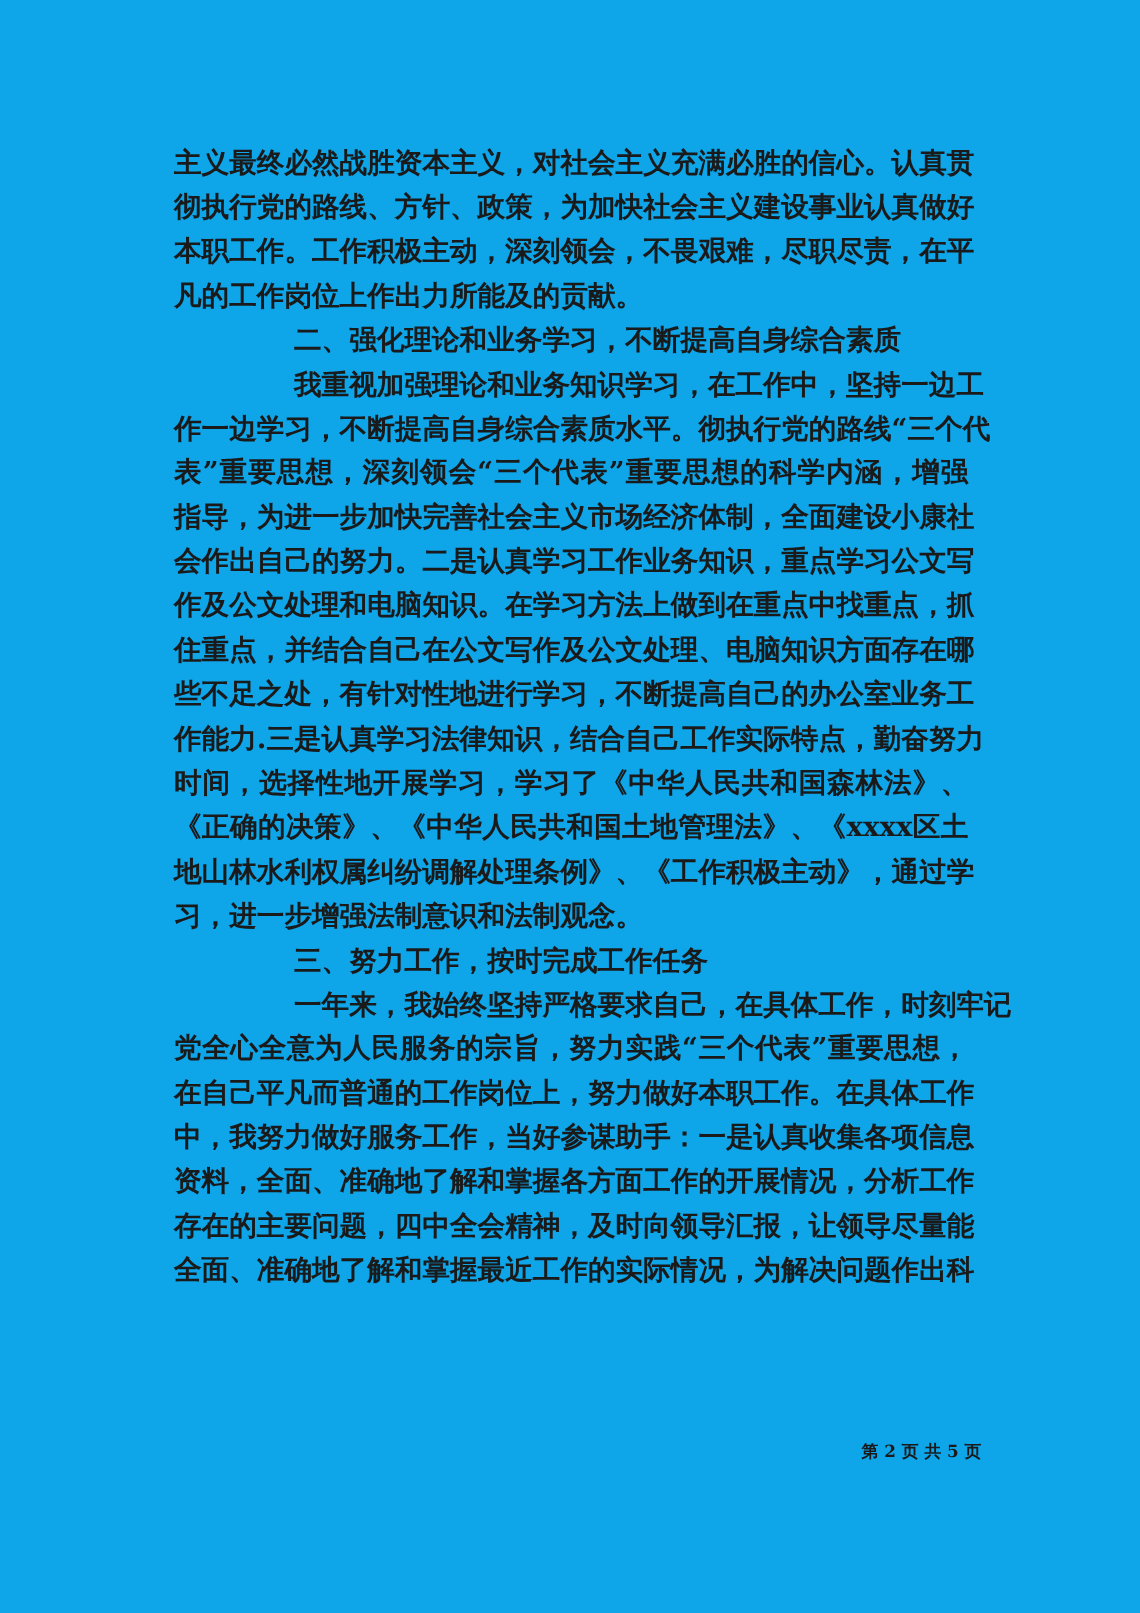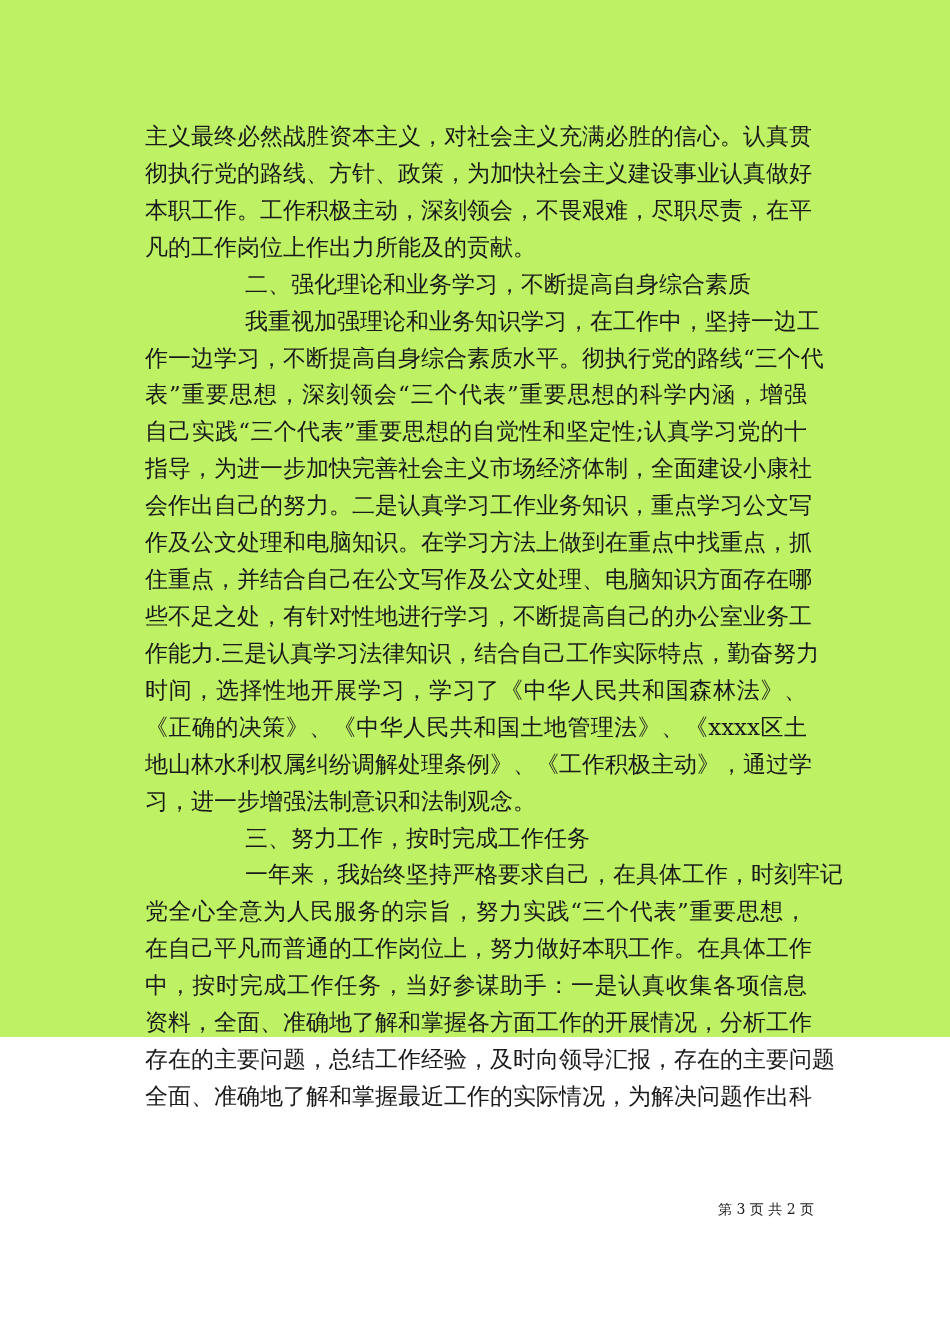--- a/index.html
+++ b/index.html
@@ -1,19 +1,20 @@
 <!DOCTYPE html>
 <html><head>
 <meta charset="utf-8">
 <style>
   html, body { margin: 0; padding: 0; background: #ffffff; }
   body { width: 950px; height: 1344px; position: relative; overflow: hidden; }
   .page {
-    position: absolute; left: 0; top: 0; width: 950px; height: 1037px;
-    background: #bef264;
+    position: absolute; left: 0; top: 0; width: 950px; height: 1344px;
+    background: #0ea5e9;
+    font-weight: bold;
   }
   .content {
     position: absolute; left: 145px; top: 118px; width: 662px;
     font-family: "DejaVu Serif", "Liberation Serif", serif;
     color: #1a1a1a;
   }
   .line {
     height: 36.93px; line-height: 36.93px;
     font-size: 23px;
     white-space: nowrap;
@@ -39,38 +40,37 @@
     <div class="line">主义最终必然战胜资本主义，对社会主义充满必胜的信心。认真贯</div>
     <div class="line">彻执行党的路线、方针、政策，为加快社会主义建设事业认真做好</div>
     <div class="line">本职工作。工作积极主动，深刻领会，不畏艰难，尽职尽责，在平</div>
     <div class="line last">凡的工作岗位上作出力所能及的贡献。</div>
 
     <div class="line heading">二、强化理论和业务学习，不断提高自身综合素质</div>
 
     <div class="line indent">我重视加强理论和业务知识学习，在工作中，坚持一边工</div>
     <div class="line">作一边学习，不断提高自身综合素质水平。彻执行党的路线“三个代</div>
     <div class="line">表”重要思想，深刻领会“三个代表”重要思想的科学内涵，增强</div>
-    <div class="line">自己实践“三个代表”重要思想的自觉性和坚定性;认真学习党的十</div>
     <div class="line">指导，为进一步加快完善社会主义市场经济体制，全面建设小康社</div>
     <div class="line">会作出自己的努力。二是认真学习工作业务知识，重点学习公文写</div>
     <div class="line">作及公文处理和电脑知识。在学习方法上做到在重点中找重点，抓</div>
     <div class="line">住重点，并结合自己在公文写作及公文处理、电脑知识方面存在哪</div>
     <div class="line">些不足之处，有针对性地进行学习，不断提高自己的办公室业务工</div>
     <div class="line">作能力.三是认真学习法律知识，结合自己工作实际特点，勤奋努力</div>
     <div class="line">时间，选择性地开展学习，学习了《中华人民共和国森林法》、</div>
     <div class="line">《正确的决策》、《中华人民共和国土地管理法》、《xxxx区土</div>
     <div class="line">地山林水利权属纠纷调解处理条例》、《工作积极主动》，通过学</div>
     <div class="line last">习，进一步增强法制意识和法制观念。</div>
 
     <div class="line heading">三、努力工作，按时完成工作任务</div>
 
     <div class="line indent">一年来，我始终坚持严格要求自己，在具体工作，时刻牢记</div>
     <div class="line">党全心全意为人民服务的宗旨，努力实践“三个代表”重要思想，</div>
     <div class="line">在自己平凡而普通的工作岗位上，努力做好本职工作。在具体工作</div>
-    <div class="line">中，按时完成工作任务，当好参谋助手：一是认真收集各项信息</div>
+    <div class="line">中，我努力做好服务工作，当好参谋助手：一是认真收集各项信息</div>
     <div class="line">资料，全面、准确地了解和掌握各方面工作的开展情况，分析工作</div>
-    <div class="line">存在的主要问题，总结工作经验，及时向领导汇报，存在的主要问题</div>
+    <div class="line">存在的主要问题，四中全会精神，及时向领导汇报，让领导尽量能</div>
     <div class="line">全面、准确地了解和掌握最近工作的实际情况，为解决问题作出科</div>
 
   </div>
 
-  <div class="footer">第 3 页 共 2 页</div>
+  <div class="footer">第 2 页 共 5 页</div>
 </div>
 
 </body></html>

